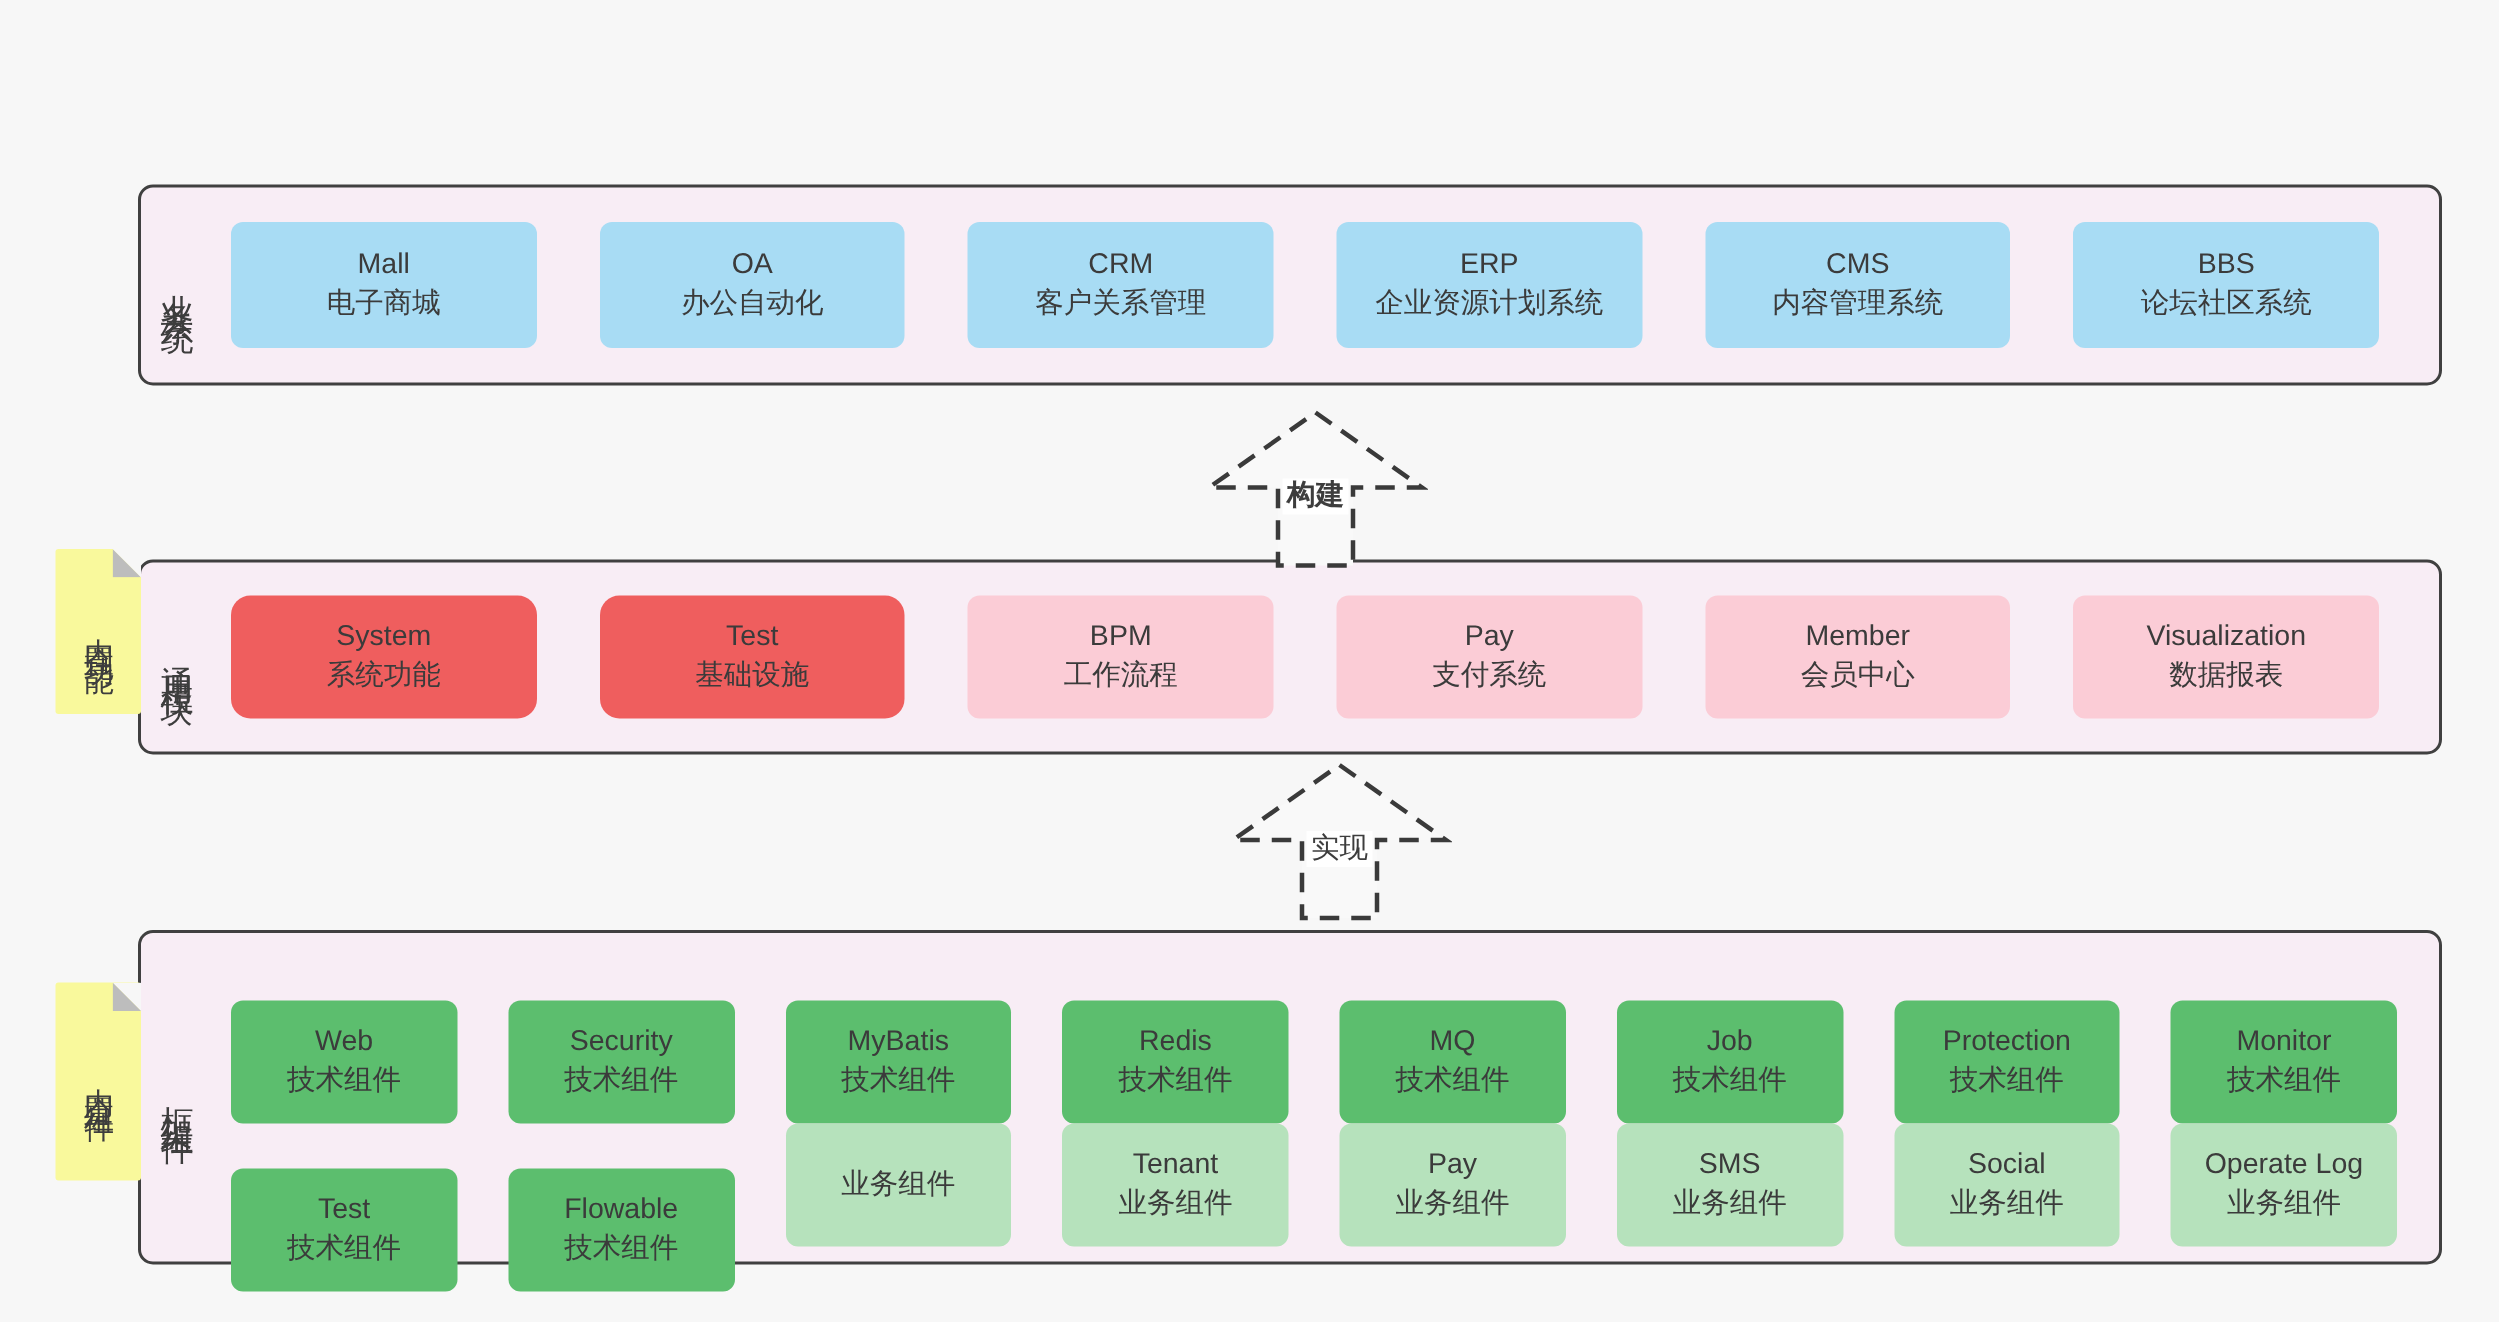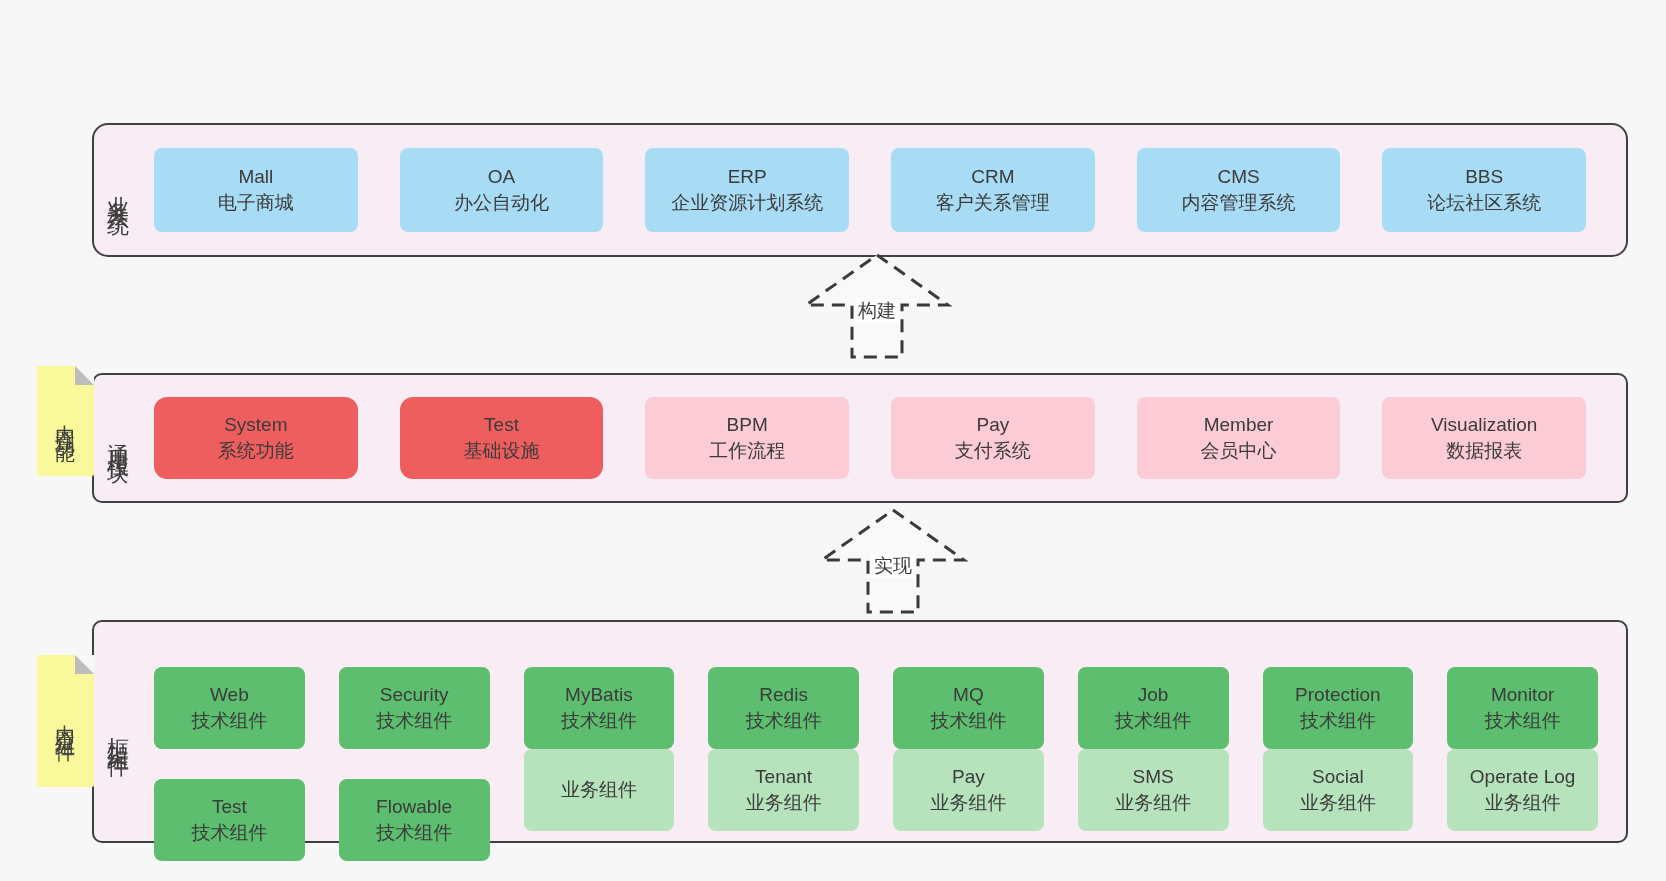--- a/index.html
+++ b/index.html
@@ -7,21 +7,21 @@
     width:1666px;height:881px;position:relative;overflow:hidden;
     background:#f7f7f7;
     font-family:"Liberation Sans","DejaVu Sans",sans-serif;
     color:#3d3d3d;
   }
   
   .band{
     position:absolute;left:92px;width:1536px;box-sizing:border-box;
     background:#f8edf5;border:2px solid #404040;border-radius:10px;
   }
-  #band-business{top:123px;height:134px;border-radius:16px;}
+  #band-business{top:123px;height:134px;}
   #band-modules{top:373px;height:130px;}
   #band-components{top:620px;height:223px;}
   .band-label{
     position:absolute;left:13px;top:50%;transform:translateY(-50%);
     writing-mode:vertical-lr;text-orientation:upright;
     font-size:22px;letter-spacing:6px;line-height:1;color:#3d3d3d;
     white-space:nowrap;
   }
   .band-row{
     position:absolute;left:60px;right:40px;top:0;height:100%;
@@ -59,21 +59,21 @@
   .note::after{
     content:"";position:absolute;top:0;right:0;width:19px;height:19px;
     background:#bdbdbd;clip-path:polygon(0 0,100% 100%,0 100%);
   }
   .note-text{
     writing-mode:vertical-lr;text-orientation:upright;
     font-size:20px;letter-spacing:6px;line-height:1;color:#3d3d3d;white-space:nowrap;
   }
   
   .arrow{position:absolute;width:150px;height:106px;z-index:2;}
-  #arrow-build{left:802px;top:253px;}
+  #arrow-build{left:802px;top:273px;font-weight:bold;}
   #arrow-implement{left:818px;top:508px;}
   .arrow svg{display:block;width:100%;height:100%;}
   .arrow-label{
     position:absolute;left:50%;top:46px;transform:translateX(-50%);
     background:#ffffff;padding:0 3px;font-size:19px;line-height:24px;
     color:#3d3d3d;white-space:nowrap;
   }
 </style>
 </head>
 <body>
@@ -85,26 +85,26 @@
     <div class="band-row">
       <div class="box blue">
         <span>Mall</span>
         <span>电子商城</span>
       </div>
       <div class="box blue">
         <span>OA</span>
         <span>办公自动化</span>
       </div>
       <div class="box blue">
+        <span>CRM</span>
+        <span>客户关系管理</span>
+      </div>
+      <div class="box blue">
         <span>ERP</span>
         <span>企业资源计划系统</span>
-      </div>
-      <div class="box blue">
-        <span>CRM</span>
-        <span>客户关系管理</span>
       </div>
       <div class="box blue">
         <span>CMS</span>
         <span>内容管理系统</span>
       </div>
       <div class="box blue">
         <span>BBS</span>
         <span>论坛社区系统</span>
       </div>
     </div>

